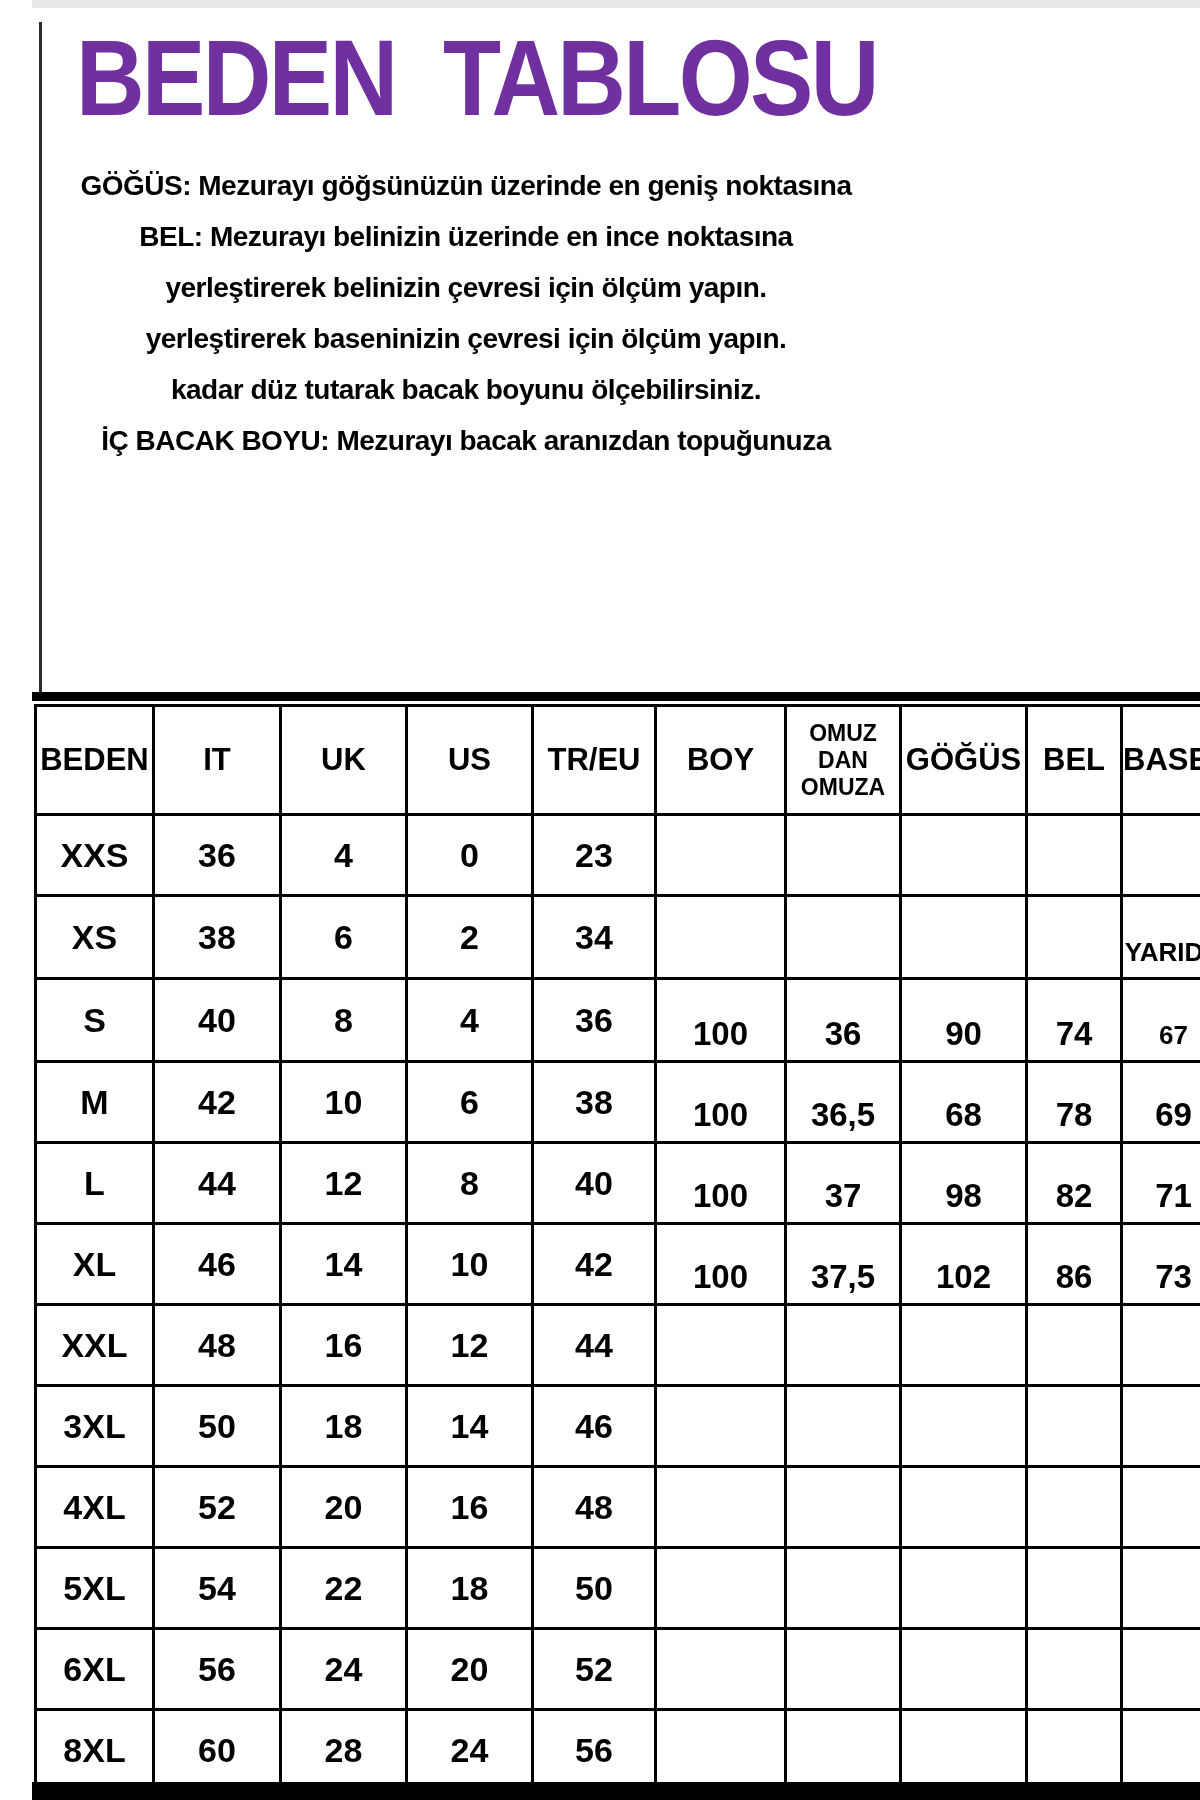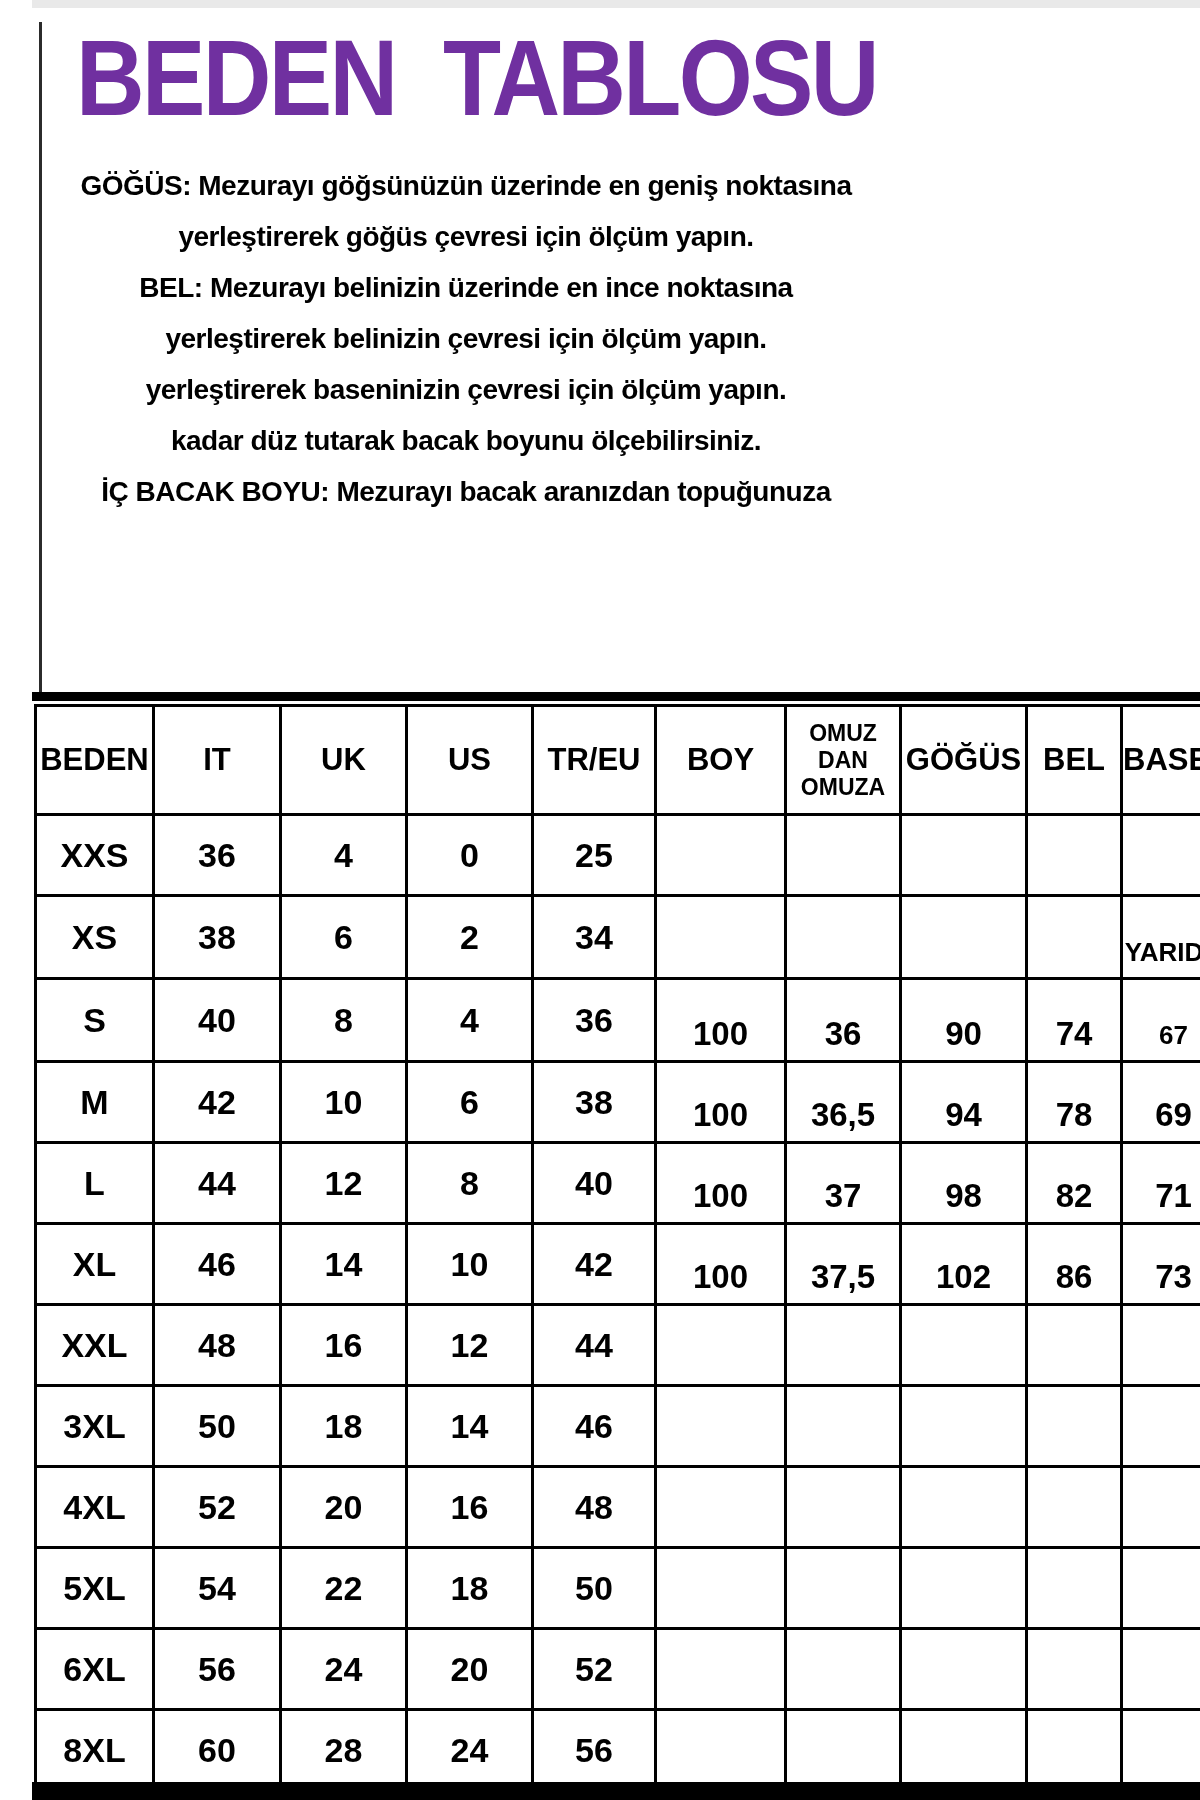--- a/index.html
+++ b/index.html
@@ -55,21 +55,20 @@
 <div id="page">
 
   <div class="top-edge"></div>
   <div class="left-edge-line"></div>
   <div class="right-edge-line"></div>
 
   <h1 class="title">BEDEN  TABLOSU</h1>
 
   <div class="instructions">
     <span class="line">GÖĞÜS:  Mezurayı göğsünüzün üzerinde en geniş noktasına</span>
-    <span class="line">yerleştirerek göğüs çevresi için ölçüm yapın.</span>
     <span class="line">BEL:    Mezurayı belinizin üzerinde en ince noktasına</span>
     <span class="line">yerleştirerek belinizin çevresi için ölçüm yapın.</span>
     <span class="line">yerleştirerek baseninizin çevresi için ölçüm yapın.</span>
     <span class="line">kadar düz tutarak bacak boyunu ölçebilirsiniz.</span>
     <span class="line">İÇ BACAK BOYU:  Mezurayı bacak aranızdan topuğunuza</span>
   </div>
 
   <div class="thick-line-top"></div>
 
   <table class="size-table">
@@ -100,21 +99,21 @@
         <th>BEL</th>
         <th>BASEN</th>
       </tr>
     </thead>
     <tbody>
         <tr>
           <td>XXS</td>
           <td>36</td>
           <td>4</td>
           <td>0</td>
-          <td>25</td>
+          <td>23</td>
           <td class="meas"></td>
           <td class="meas"></td>
           <td class="meas"></td>
           <td class="meas"></td>
           <td class="meas"></td>
         </tr>
         <tr>
           <td>XS</td>
           <td>38</td>
           <td>6</td>
@@ -139,21 +138,21 @@
           <td class="meas small">67</td>
         </tr>
         <tr>
           <td>M</td>
           <td>42</td>
           <td>10</td>
           <td>6</td>
           <td>38</td>
           <td class="meas">100</td>
           <td class="meas">36,5</td>
-          <td class="meas">94</td>
+          <td class="meas">68</td>
           <td class="meas">78</td>
           <td class="meas">69</td>
         </tr>
         <tr>
           <td>L</td>
           <td>44</td>
           <td>12</td>
           <td>8</td>
           <td>40</td>
           <td class="meas">100</td>

